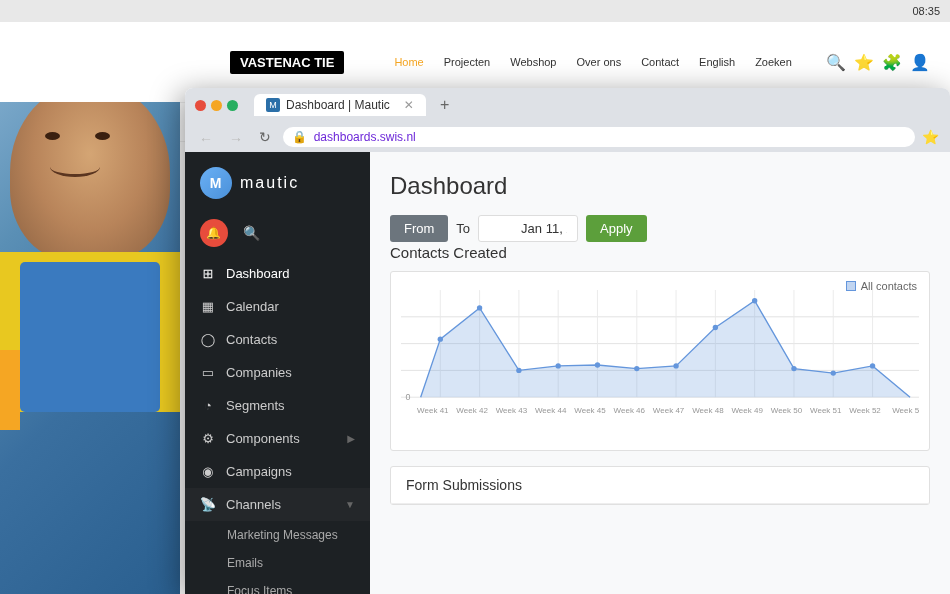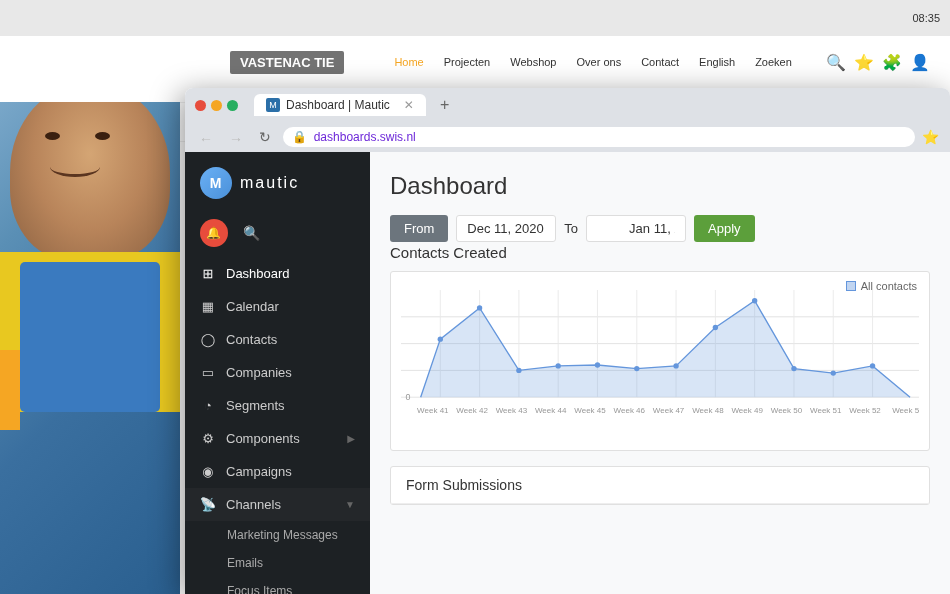--- a/index.html
+++ b/index.html
@@ -11,21 +11,21 @@
       top: 0; left: 0;
       width: 100%; height: 100%;
       background: #fff;
       overflow: hidden;
     }
 
     
     .os-bar {
       position: absolute;
       top: 0; left: 0; right: 0;
-      height: 36px;
+      height: 22px;
       background: #e8e8e8;
       display: flex;
       align-items: center;
       justify-content: flex-end;
       padding: 0 10px;
       font-size: 11px;
       color: #333;
       gap: 8px;
       z-index: 100;
     }
@@ -47,21 +47,21 @@
       height: 80px;
       background: #fff;
       display: flex;
       align-items: center;
       padding: 0 20px;
       gap: 30px;
       z-index: 50;
     }
 
     .bg-logo {
-      background: #737373;
+      background: #000000;
       color: #fff;
       font-weight: bold;
       font-size: 13px;
       padding: 4px 10px;
       border-radius: 2px;
     }
 
     .bg-nav {
       display: flex;
       gap: 20px;
@@ -578,21 +578,20 @@
       </div>
     </div>
 
     <div class="mautic-main">
       <div class="main-content">
 
         <h1 class="page-title">Dashboard</h1>
 
         <div class="date-filter">
           <button class="filter-btn">From</button>
-          <input class="filter-input" value="Dec 11, 2020" readonly="" style="width: 100px;">
           <span class="filter-to">To</span>
           <input class="filter-input" value="Jan 11, 2021" readonly="" style="width: 100px; padding-left: 42px;">
           <button class="apply-btn">Apply</button>
         </div>
 
         <div class="chart-section">
           <div class="chart-title">Contacts Created</div>
           <div class="chart-container">
             <div class="chart-legend">
               <div class="legend-box"></div>

